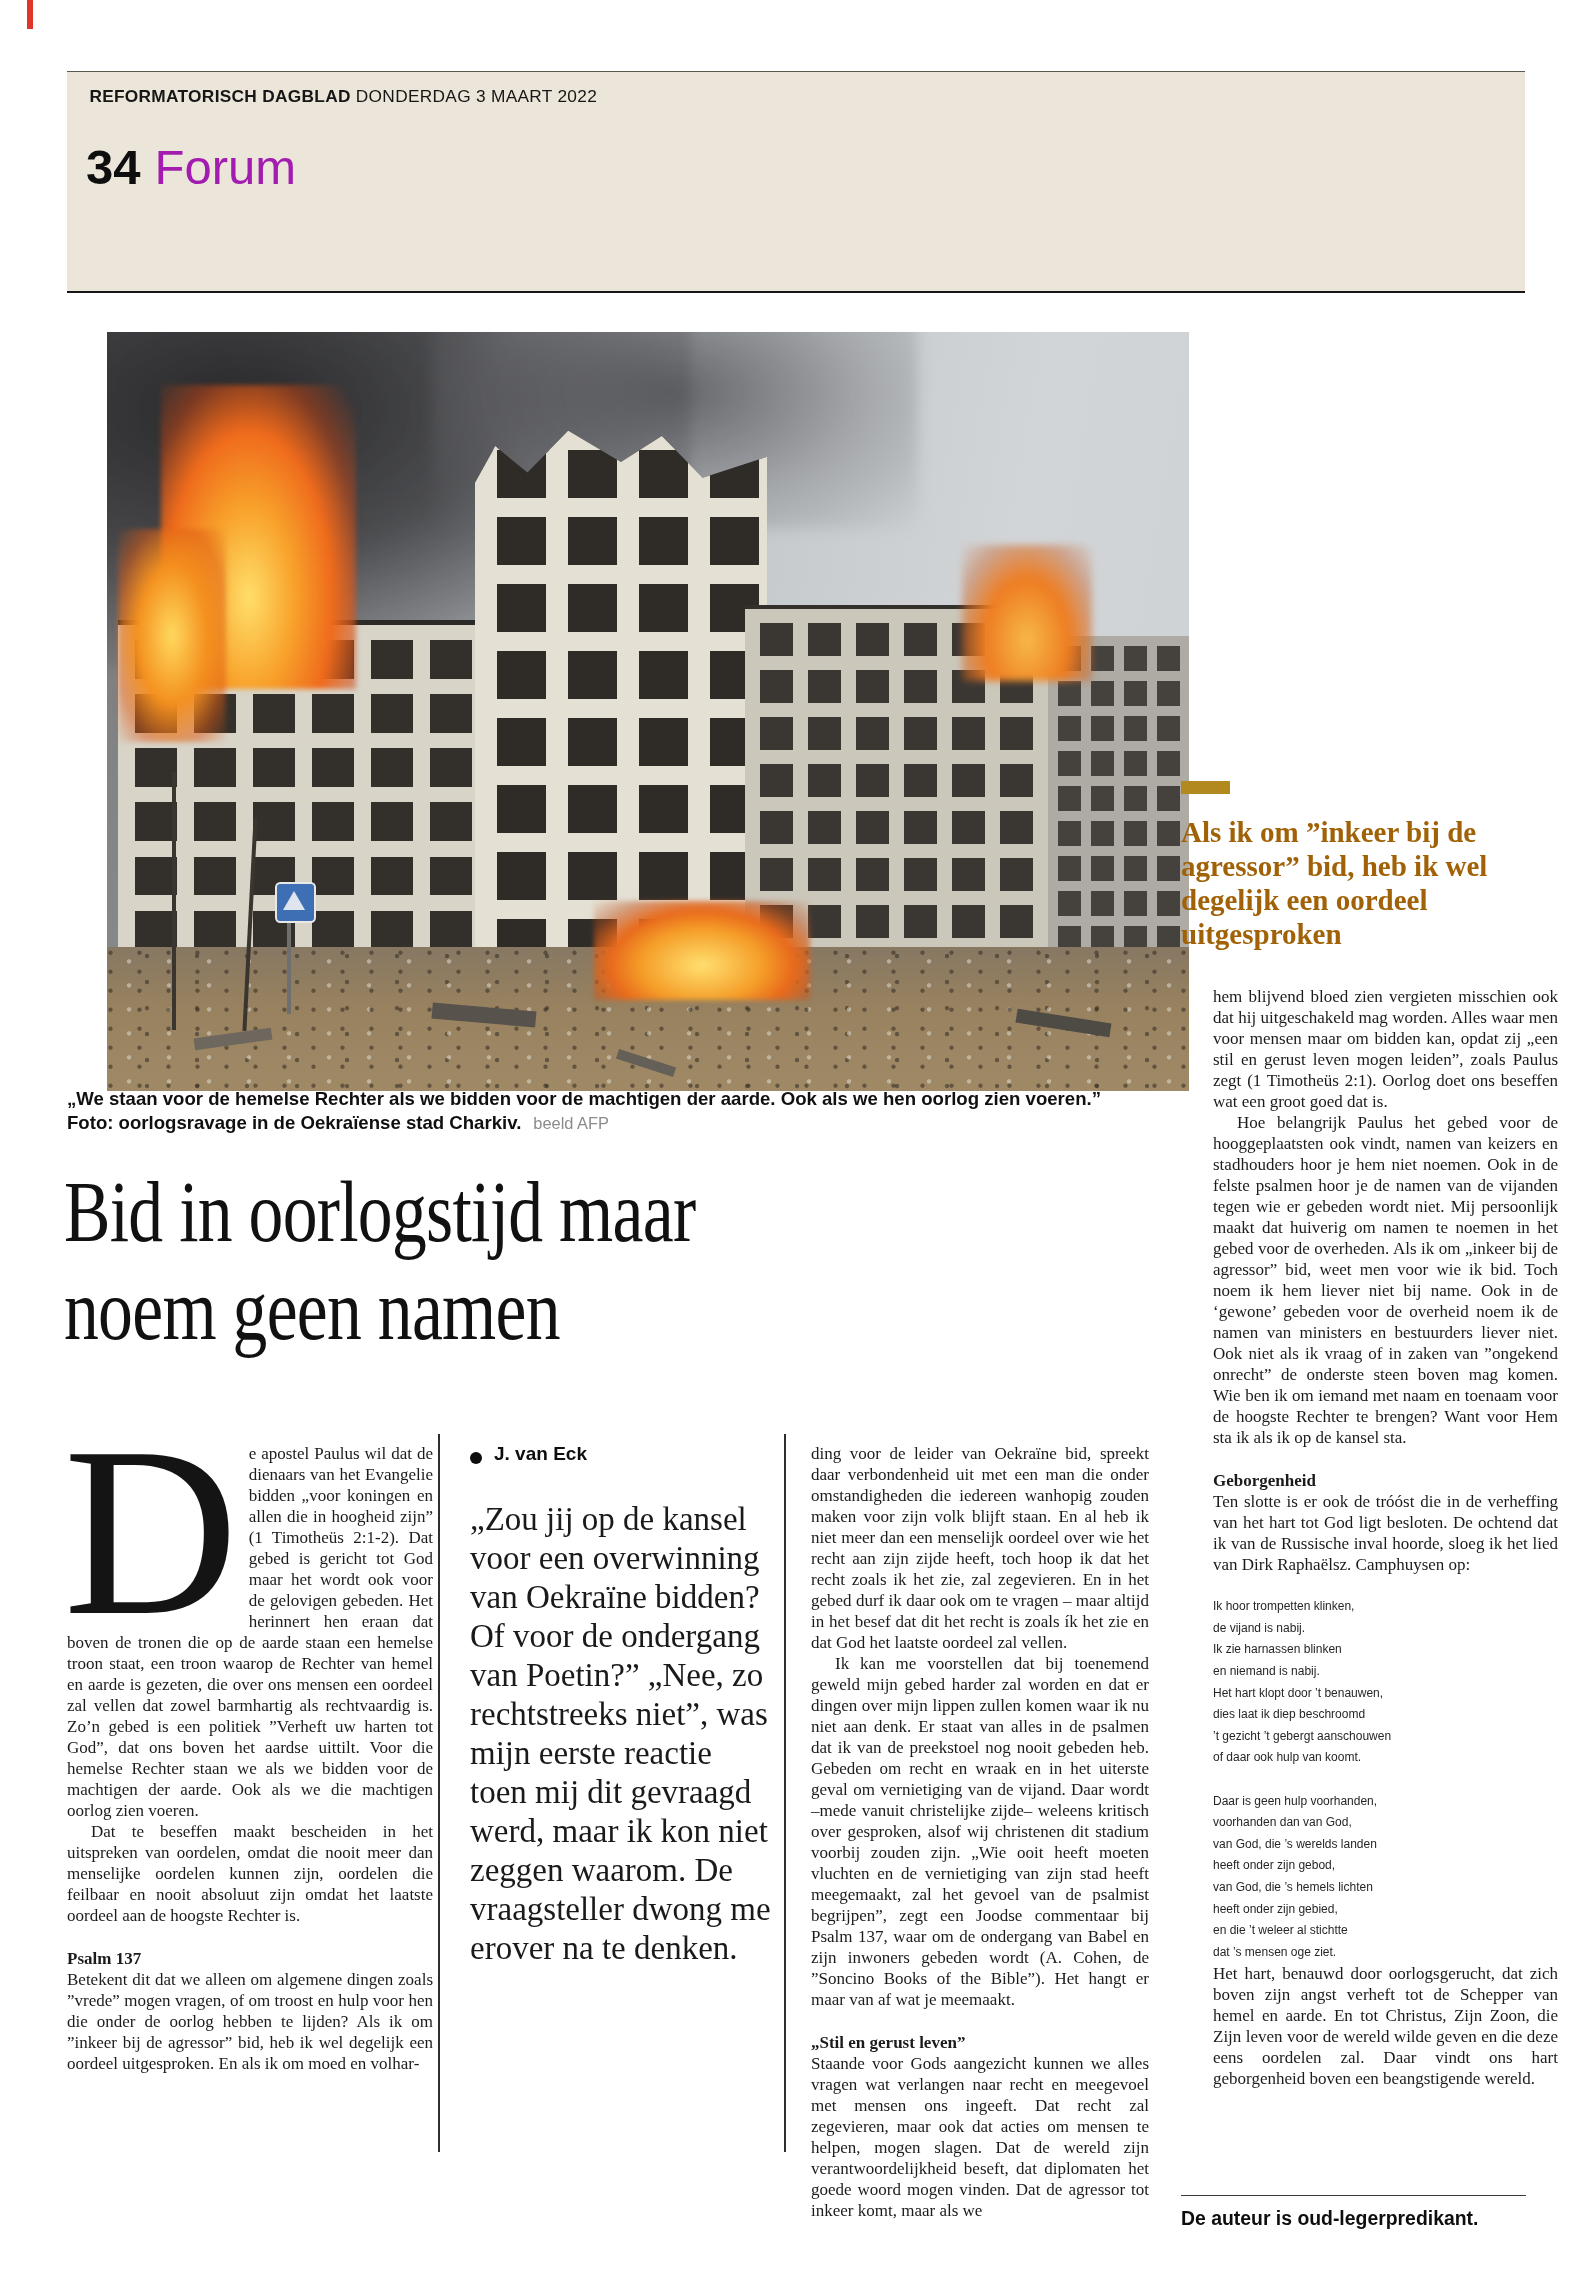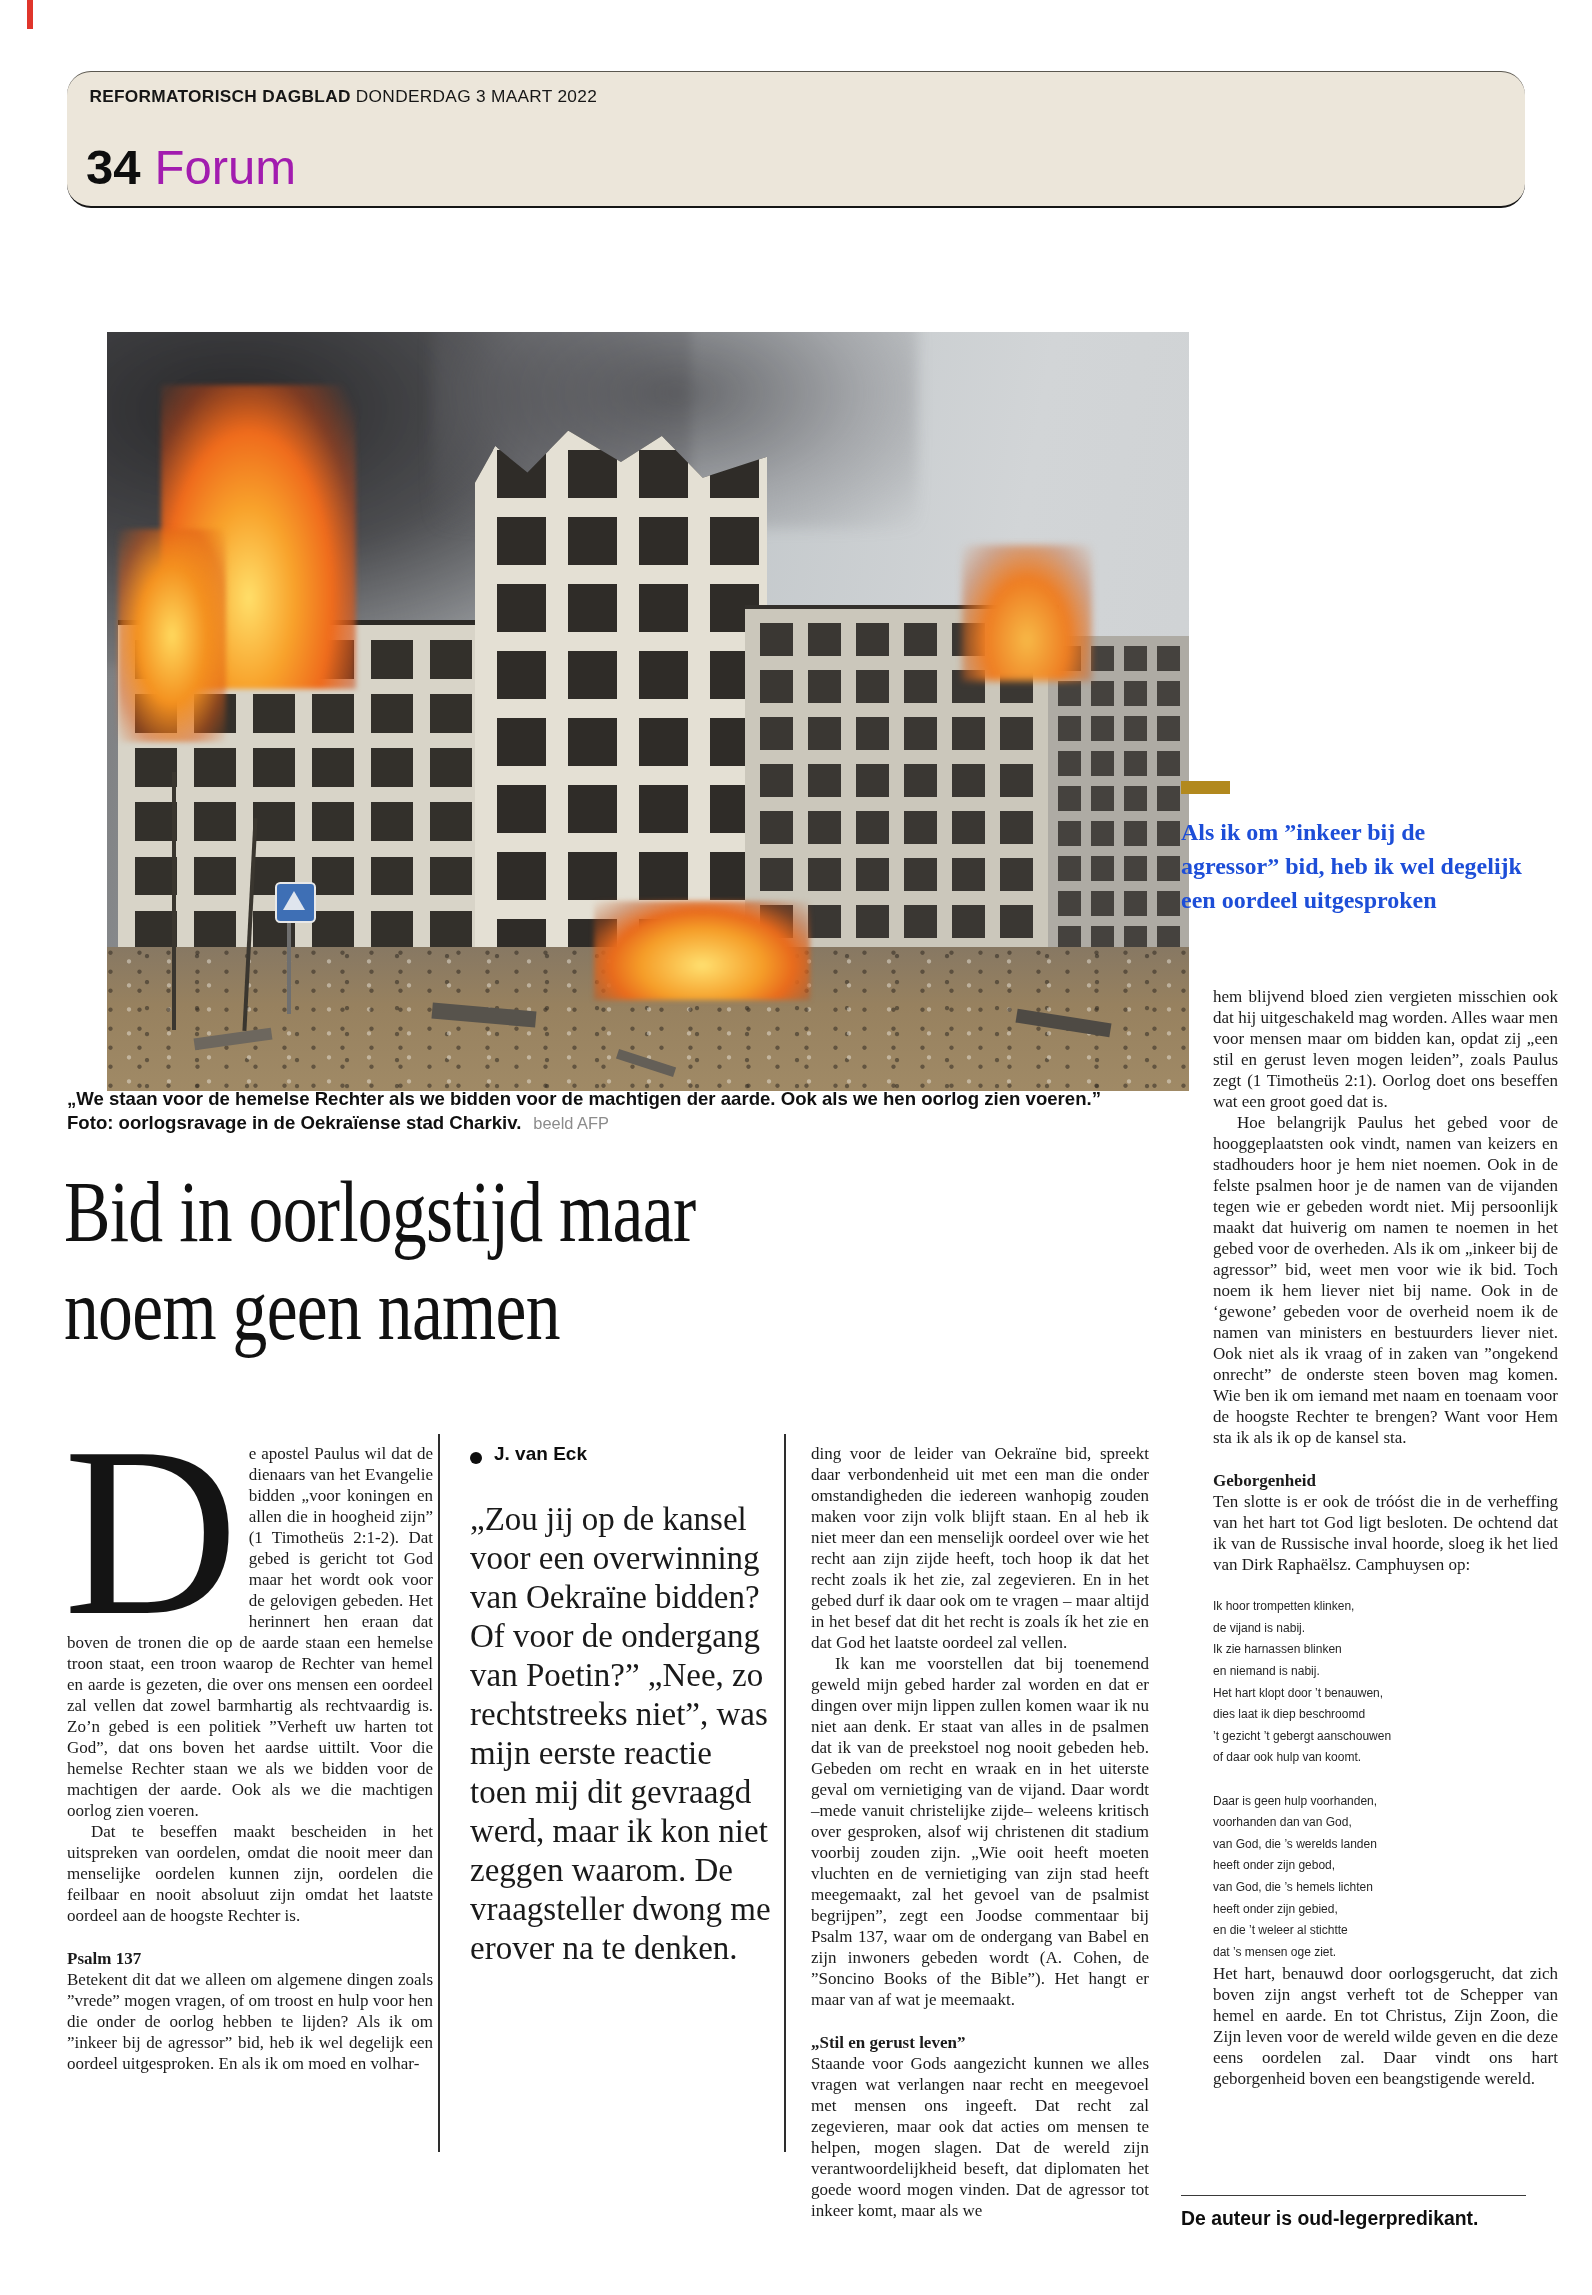--- a/index.html
+++ b/index.html
@@ -1,22 +1,22 @@
 <!DOCTYPE html>
 <html lang="nl" style="font-size:14px"><head>
 <meta charset="utf-8">
 <style>
   html,body{margin:0;padding:0;background:#fff;}
   .page{position:relative;width:1592px;height:2295px;background:#ffffff;overflow:hidden;
         font-family:"Liberation Serif",serif;color:#1b1b1b;}
   
   .corner-mark{position:absolute;left:27px;top:0;width:6px;height:29px;background:#e0352b;}
   
-  .band{position:absolute;left:67px;top:71px;width:1458px;height:137px;background:#ece6da;
-        border-top:1.7px solid #5a574f;border-bottom:2.6px solid #161616;box-sizing:border-box;border-radius:24px;}
+  .band{position:absolute;left:67px;top:71px;width:1458px;height:222px;background:#ece6da;
+        border-top:1.7px solid #5a574f;border-bottom:2.6px solid #161616;box-sizing:border-box;}
   .dateline{position:absolute;left:22.4px;top:14px;font-family:"Liberation Sans",sans-serif;
         font-size:17.3px;letter-spacing:0.3px;color:#161616;}
   .dateline .paper{font-weight:bold;}
   .sectionline{position:absolute;left:19px;top:67px;font-family:"Liberation Sans",sans-serif;font-size:49px;}
   .pagenum{font-weight:bold;color:#0e0e0e;}
   .section{color:#a21caf;margin-left:14px;}
   
   .photo{position:absolute;left:67px;top:318px;width:1082px;height:759px;overflow:hidden;
         background:linear-gradient(100deg,#77787a 0%,#9fa3a6 26%,#c3c8cb 52%,#d2d5d7 78%,#cfd2d4 100%);}
   .smoke{position:absolute;left:-6%;top:-8%;width:60%;height:52%;
@@ -71,21 +71,21 @@
   .sign:after{content:"";position:absolute;left:6px;top:7px;border-left:11.2px solid transparent;
         border-right:11.2px solid transparent;border-bottom:19px solid #dfe5ee;}
   .sign-pole{position:absolute;left:16.6%;top:76.2%;width:4.3px;height:104px;background:#6f6f6f;}
   
   .caption{position:absolute;left:67px;top:1087px;width:1082px;margin:0;
         font-family:"Liberation Sans",sans-serif;font-weight:bold;font-size:18.6px;line-height:24px;color:#101010;}
   .credit{font-weight:normal;color:#8b8b8b;font-size:16.4px;margin-left:12px;}
   
   .sidequote{position:absolute;left:1181px;top:781px;width:345px;}
   .goldbar{width:49px;height:13px;background:#b2891e;margin-bottom:21px;}
-  .sidequote p{margin:0;font-weight:bold;font-size:24px;line-height:34px;color:#1d4ed8;}
+  .sidequote p{margin:0;font-weight:bold;font-size:29px;line-height:34px;color:#a16207;}
   
   .headline{position:absolute;left:64px;top:1163px;width:1346px;margin:0;font-weight:400;
         font-size:86px;line-height:98px;letter-spacing:-0.9px;color:#111;white-space:pre-line;
         transform:scaleX(.81);transform-origin:left top;}
   
   .col{position:absolute;top:1443px;text-align:justify;font-size:17px;line-height:21px;}
   .col1{left:67px;width:366px;}
   .col3{left:811px;width:338px;}
   .rightcol{position:absolute;left:1213px;top:986px;width:345px;text-align:justify;
         font-size:17px;line-height:21px;}

